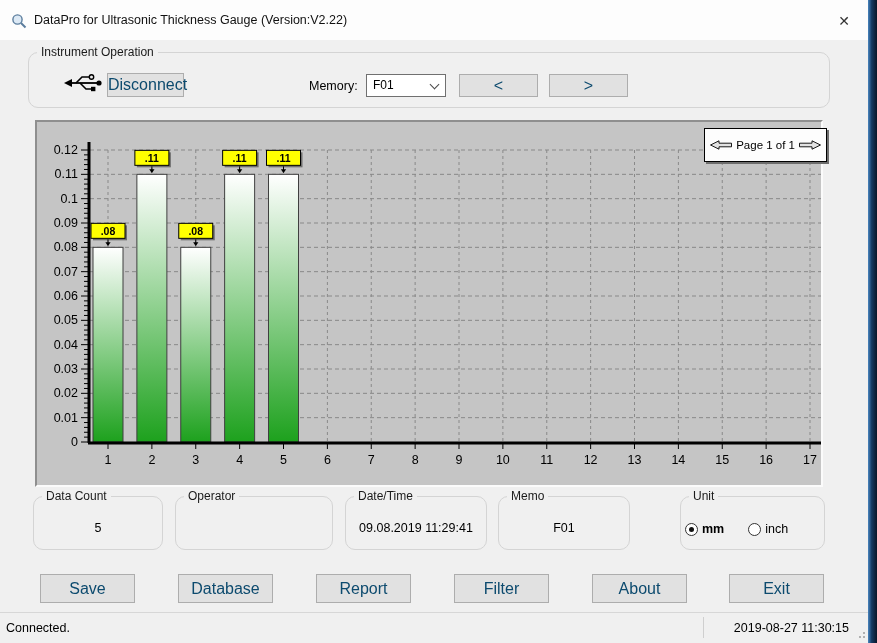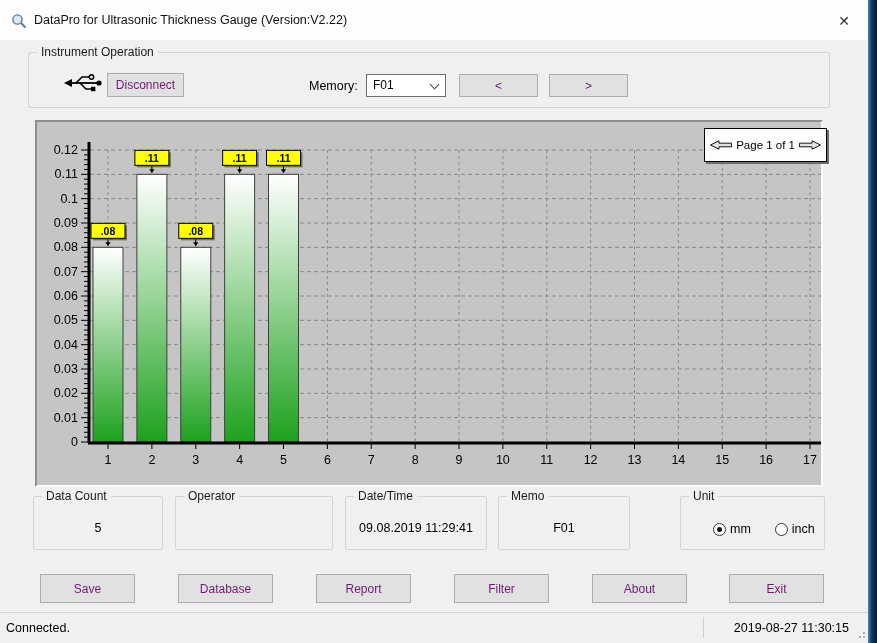--- a/index.html
+++ b/index.html
@@ -8,28 +8,28 @@
   .app { position:relative; width:877px; height:643px; background:#f0f0f0; overflow:hidden; }
 
   
   .titlebar { position:absolute; left:0; top:0; width:877px; height:40px; background:#fdfdfd;padding-left:43px; }
   .app-icon { position:absolute; left:11px; top:13px; width:16px; height:16px; }
   .title-text { position:absolute; left:34px; top:0; height:40px; line-height:40px; font-size:12.5px; color:#111; }
   .close-btn { position:absolute; right:22px; top:10px; width:22px; height:22px; text-align:center;
                line-height:22px; font-size:14px; color:#333; cursor:pointer; background:transparent; border:none; }
 
   
-  .groupbox { position:absolute; border:1px solid #d4d4d4; border-radius:2px; }
+  .groupbox { position:absolute; border:1px solid #d4d4d4; border-radius:10px; }
   .groupbox > .gb-label { position:absolute; left:8px; top:-8px; background:#f0f0f0; padding:0 4px; font-size:12px; color:#1a1a1a; }
 
   
   .instrument { left:28px; top:52px; width:802px; height:56px; }
   .usb-icon { position:absolute; left:34px; top:18px; }
   .btn { background:#e1e1e1; border:1px solid #adadad; font-family:"Liberation Sans", sans-serif;
-         font-size:12px; color:#701a75; cursor:pointer; }
+         font-size:16px; color:#0c4a6e; cursor:pointer; }
   .disconnect-btn { position:absolute; left:78px; top:20px; width:77px; height:24px; }
   .memory-label { position:absolute; left:280px; top:26px; font-size:12.5px; }
   .combo { position:absolute; left:337px; top:21px; width:80px; height:23px; background:#fff;
            border:1px solid #707070; padding-left:6px; line-height:21px; font-size:12px; cursor:pointer; }
   .combo .chev { position:absolute; right:7px; top:6px; width:7px; height:7px;
                  border-right:1.6px solid #4a4a4a; border-bottom:1.6px solid #4a4a4a; transform:rotate(45deg); }
   .nav-btn { position:absolute; top:21px; width:79px; height:23px; }
   .prev-btn { left:430px; }
   .next-btn { left:520px; }
 
@@ -48,21 +48,21 @@
   .infobox { top:496px; height:54px; }
   .infobox .gb-value { position:absolute; left:0; right:0; top:10px; bottom:0; display:flex;
                        align-items:center; justify-content:center; font-size:12.5px; }
   .box-datacount { left:33px;  width:130px; }
   .box-operator  { left:175px; width:158px; }
   .box-datetime  { left:345px; width:142px; }
   .box-memo      { left:498px; width:132px; }
   .box-unit      { left:680px; width:145px; }
   .radio-row { position:absolute; left:0; right:0; top:12px; bottom:0; display:flex; align-items:center; }
   .radio { display:flex; align-items:center; gap:4px; cursor:pointer; font-size:12.5px; }
-  .radio-mm { margin-left:32px; } .radio-inch { margin-left:24px; }
+  .radio-mm { margin-left:4px;font-weight:bold; } .radio-inch { margin-left:24px; }
   .radio .dot { width:13px; height:13px; border-radius:50%; border:1px solid #333; background:#fff; position:relative; }
   .radio.selected .dot::after { content:""; position:absolute; left:3px; top:3px; width:5px; height:5px;
                                 border-radius:50%; background:#111; }
 
   
   .action-btn { position:absolute; top:574px; width:95px; height:29px; }
   .a0{left:40px} .a1{left:178px} .a2{left:316px} .a3{left:454px} .a4{left:592px} .a5{left:729px}
 
   
   .statusbar { position:absolute; left:0; top:612px; width:877px; height:31px; background:#f0f0f0;

